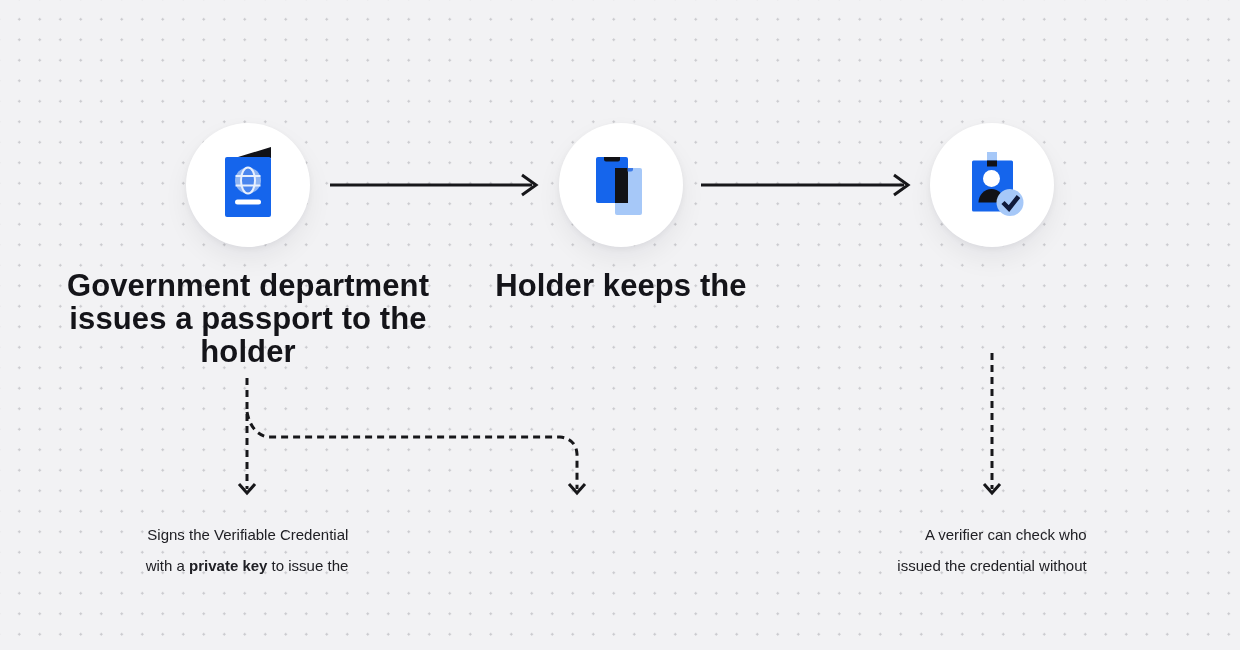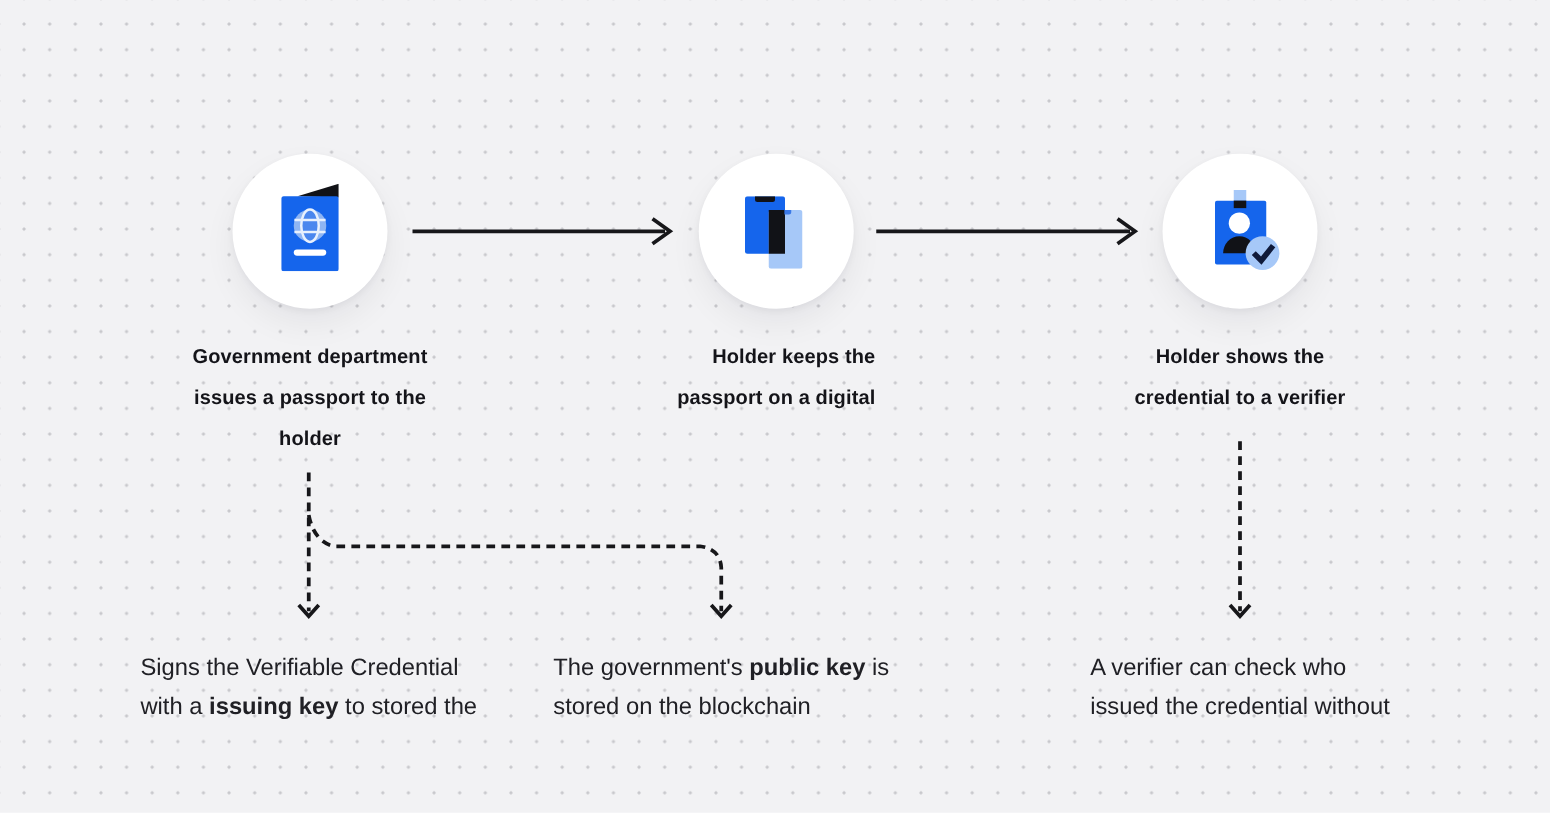--- a/index.html
+++ b/index.html
@@ -18,27 +18,27 @@
   }
   .circle{
     position:absolute; width:124px; height:124px; border-radius:50%;
     background:#fff;
     box-shadow:0 2px 6px rgba(20,20,40,.05), 0 12px 26px rgba(20,20,40,.06);
   }
   .circle svg{position:absolute;}
   .arrow-layer{position:absolute; left:0; top:0; pointer-events:none;}
   .title{
     position:absolute; transform:translateX(-50%);
-    font-size:16px; font-weight:700; line-height:33px;
+    font-size:31px; font-weight:700; line-height:33px;
     color:var(--ink); text-align:center; letter-spacing:.1px;
   }
   .note{
     position:absolute; transform:translateX(-50%);
-    font-size:19px; font-weight:400; line-height:31px;
-    color:var(--text); text-align:left;
+    font-size:15px; font-weight:400; line-height:31px;
+    color:var(--text); text-align:right;
   }
   .line{white-space:nowrap;}
   .b{font-weight:700;}
 </style>
 </head>
 <body>
 
 <div class="stage">
 
   <div class="circle" style="left:186px; top:123px;">
@@ -98,33 +98,24 @@
     </g>
   </svg>
 
   <div class="title" style="left:248px; top:269px;">
       <div class="line"><span>Government department</span></div>
       <div class="line"><span>issues a passport to the</span></div>
       <div class="line"><span>holder</span></div>
     </div>
   <div class="title" style="left:621px; top:269px;text-align:right;">
       <div class="line"><span>Holder keeps the</span></div>
-      <div class="line"><span>passport on a digital</span></div>
-    </div>
-  <div class="title" style="left:992px; top:269px;">
-      <div class="line"><span>Holder shows the</span></div>
-      <div class="line"><span>credential to a verifier</span></div>
     </div>
 
   <div class="note" style="left:247px; top:519px;">
       <div class="line"><span>Signs the Verifiable Credential</span></div>
-      <div class="line"><span>with a </span><span class="b">issuing key</span><span> to stored the</span></div>
-    </div>
-  <div class="note" style="left:577px; top:519px;">
-      <div class="line"><span>The government's </span><span class="b">public key</span><span> is</span></div>
-      <div class="line"><span>stored on the blockchain</span></div>
+      <div class="line"><span>with a </span><span class="b">private key</span><span> to issue the</span></div>
     </div>
   <div class="note" style="left:992px; top:519px;">
       <div class="line"><span>A verifier can check who</span></div>
       <div class="line"><span>issued the credential without</span></div>
     </div>
 
 </div>
 
 </body></html>

